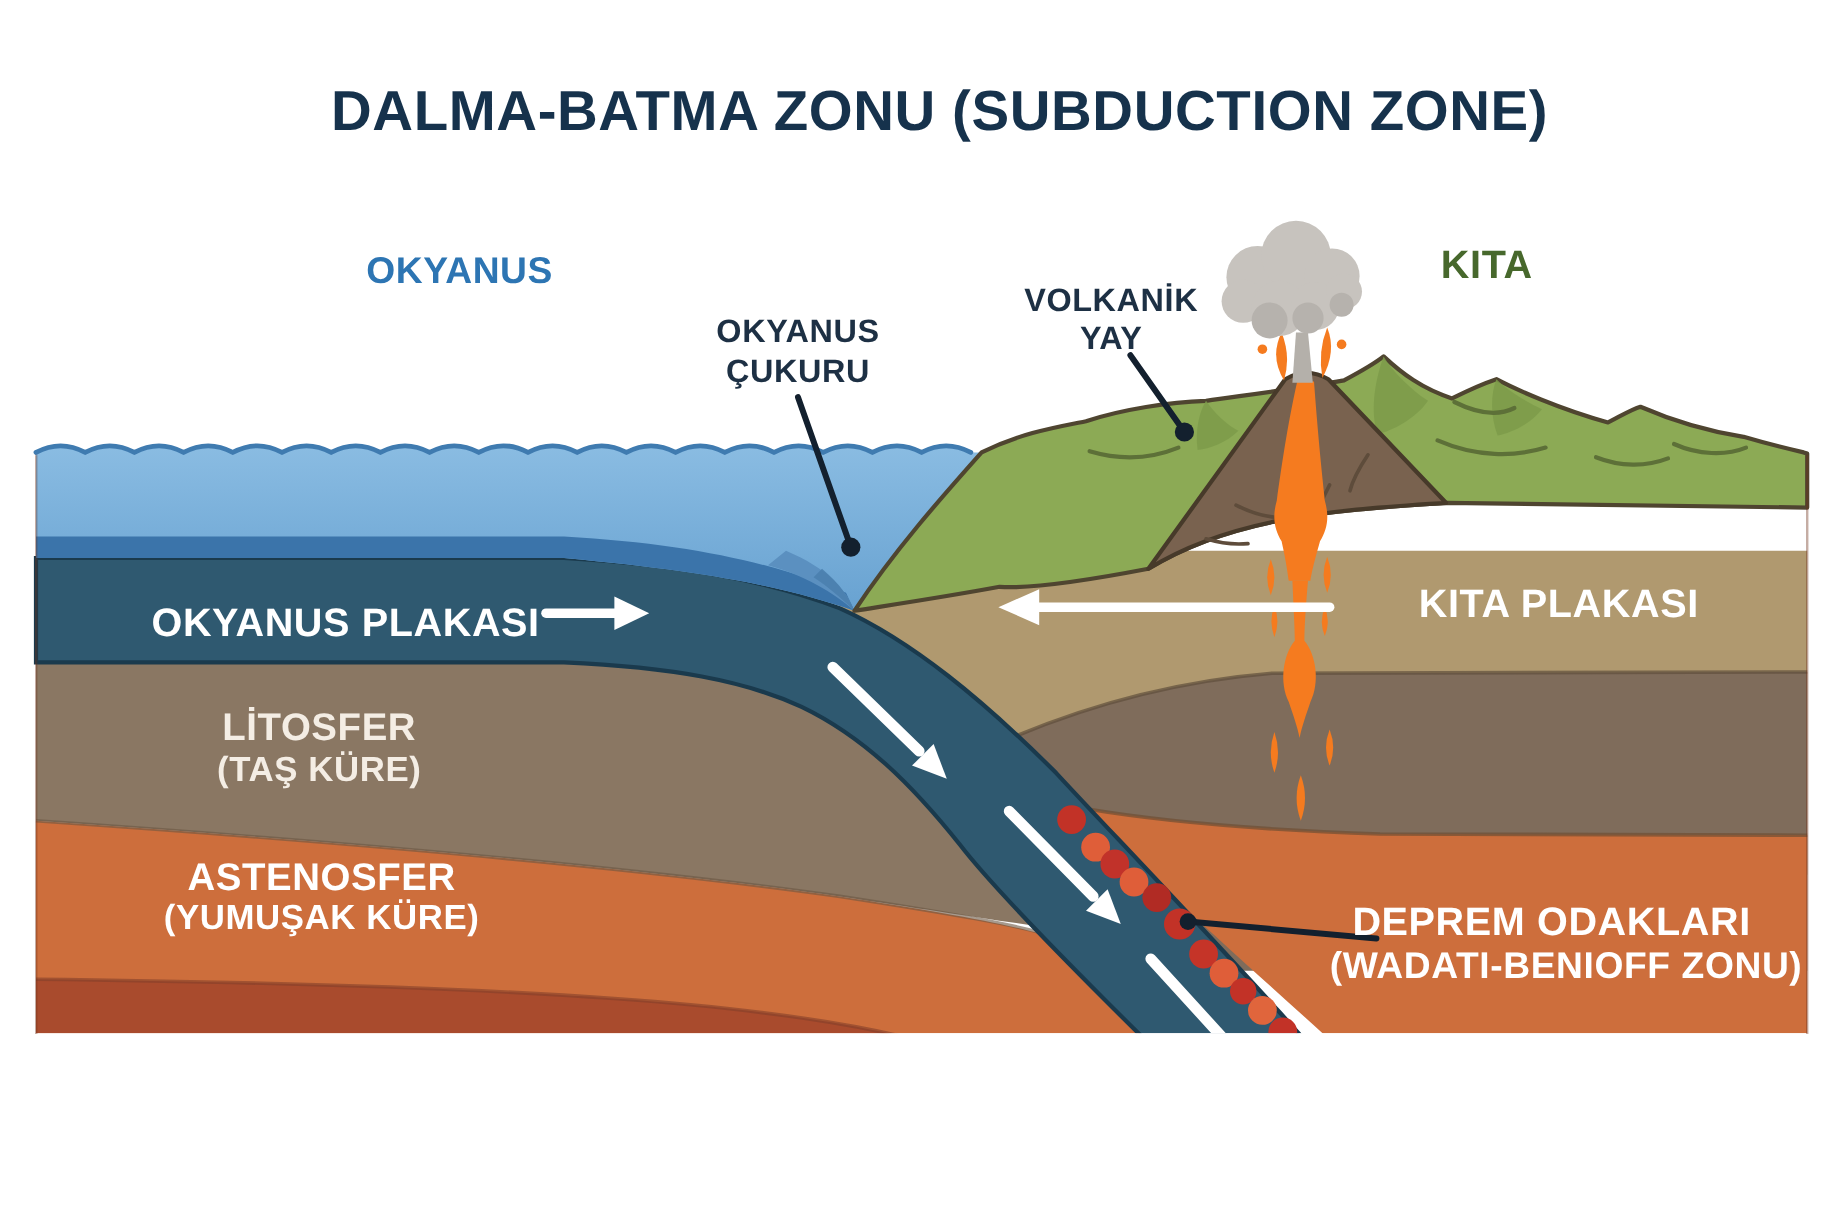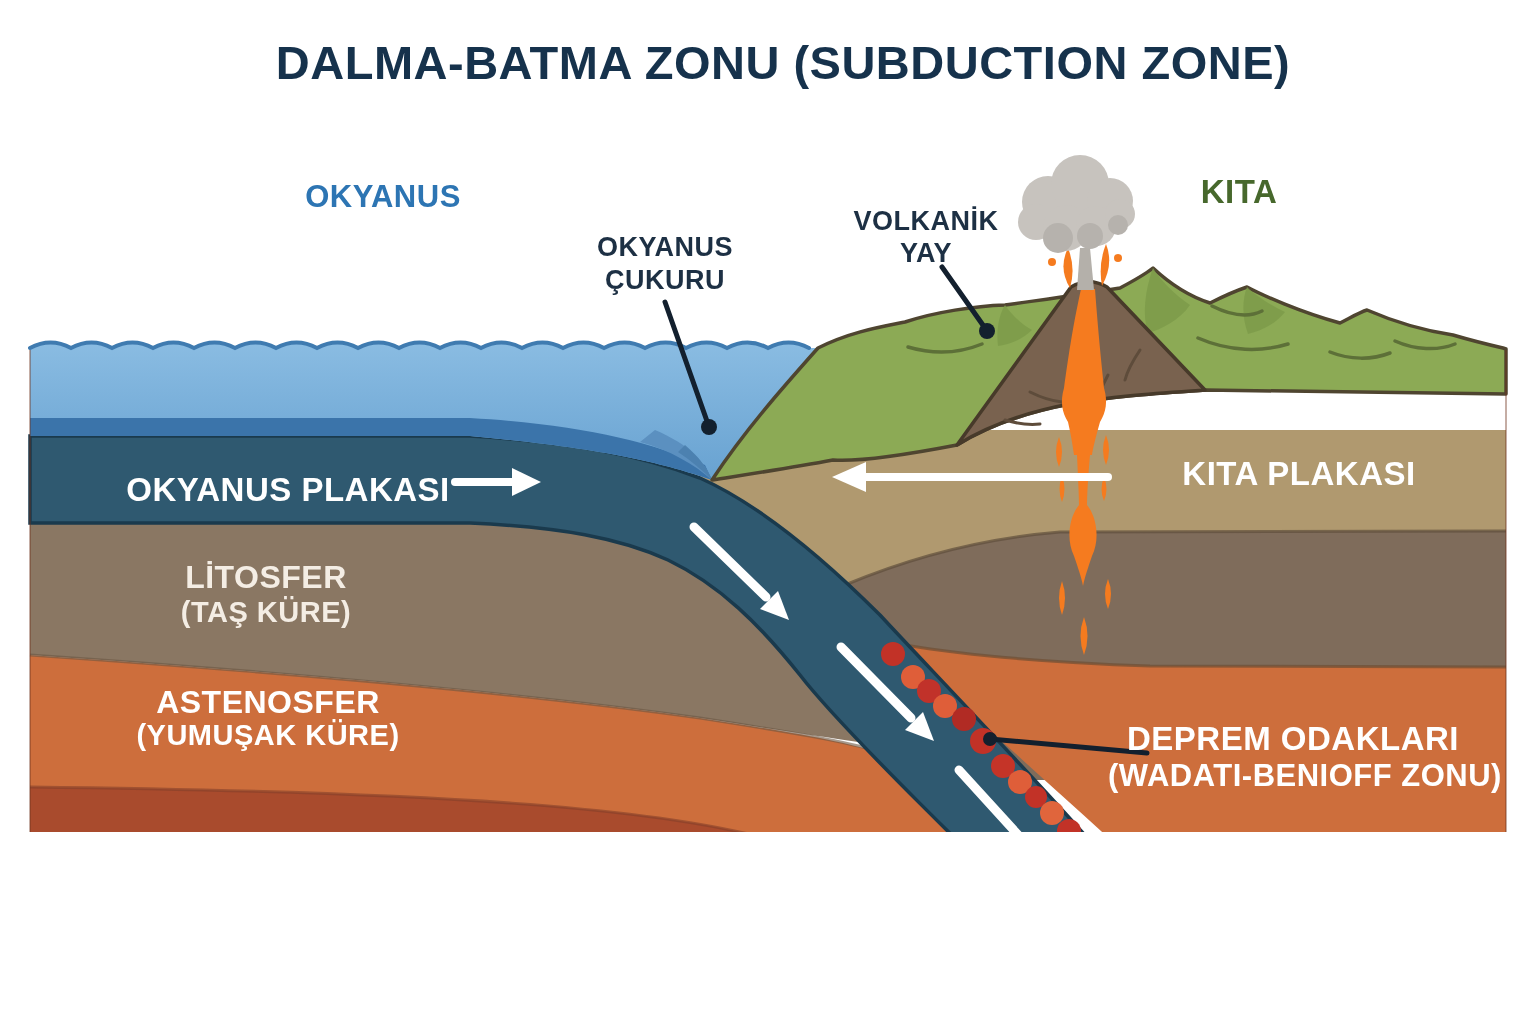--- a/index.html
+++ b/index.html
@@ -1,17 +1,17 @@
 <!DOCTYPE html>
 <html><head>
 <meta charset="utf-8">
 <style>
   html,body{margin:0;padding:0;background:#ffffff;}
   .stage{position:relative;width:1536px;height:832px;background:#ffffff;overflow:hidden;
-         font-family:"Liberation Sans",sans-serif;}
+         font-family:"Liberation Sans",sans-serif;margin-top:29px;}
   svg text{font-family:"Liberation Sans","DejaVu Sans",sans-serif;font-weight:bold;}
   .title-t{letter-spacing:.5px;}
   .lbl{letter-spacing:.5px;}
 </style>
 </head>
 <body>
 
 <div class="stage">
 <svg width="1536" height="1024" viewBox="0 0 1536 1024" xmlns="http://www.w3.org/2000/svg">
   <defs>

